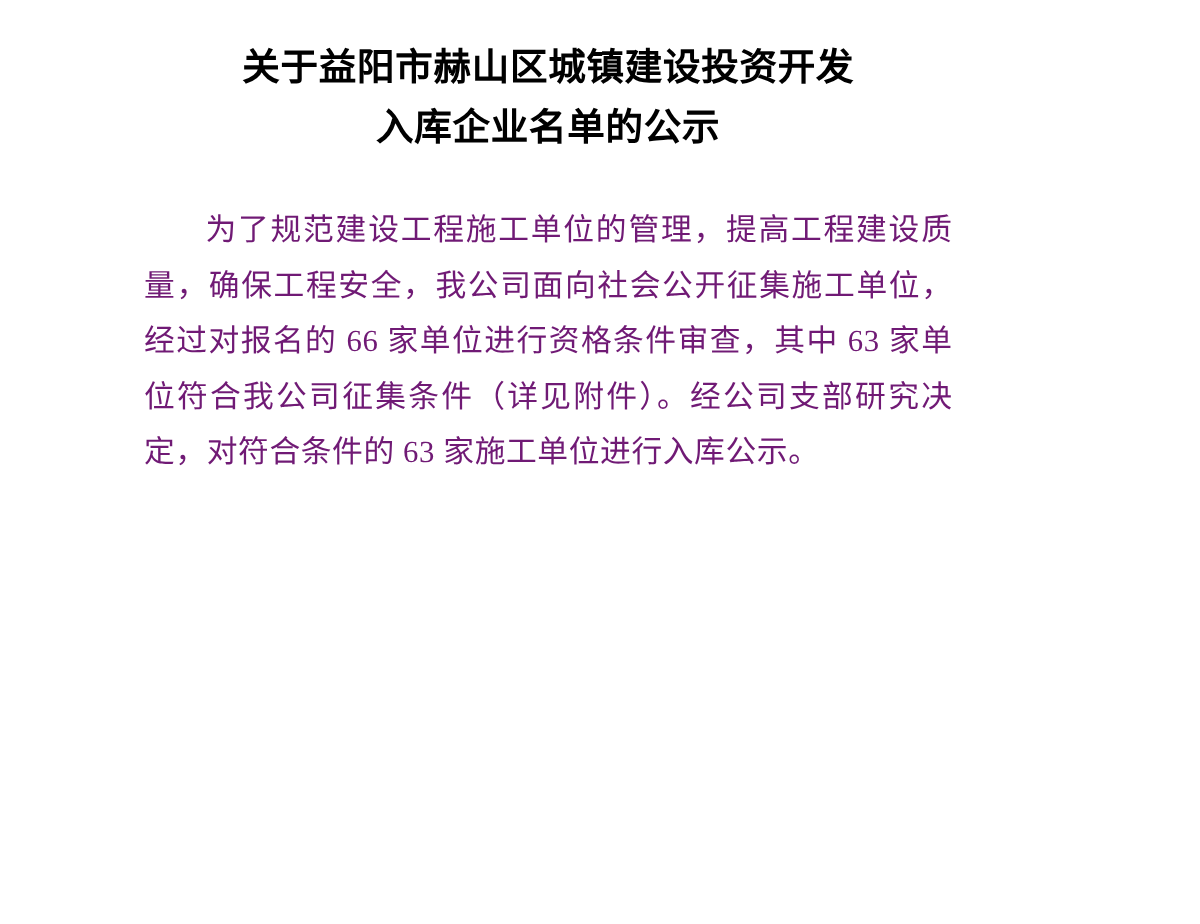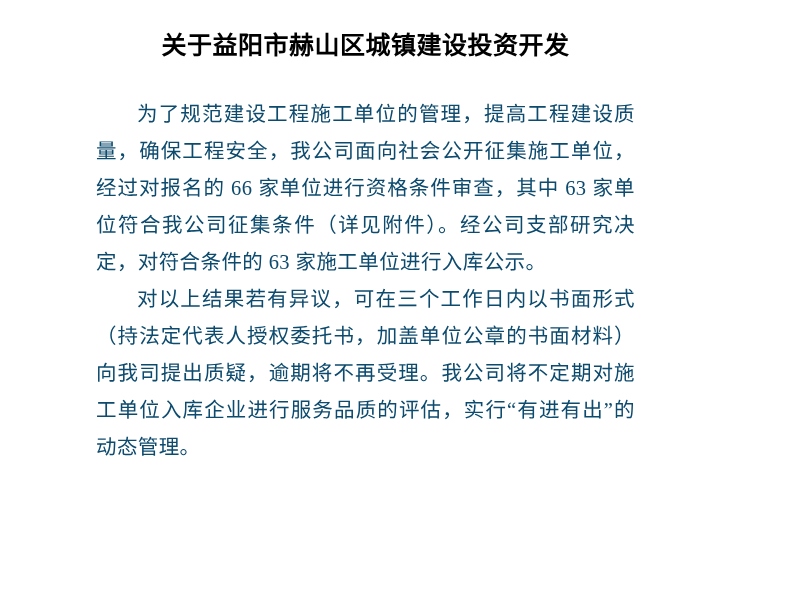--- a/index.html
+++ b/index.html
@@ -38,30 +38,30 @@
     margin-top: 30px;
   }
   .para {
     font-size: 20.5px;
     line-height: 37px;
     text-align: justify;
     text-justify: inter-ideograph;
     text-indent: 2em;
     margin: 0;
     letter-spacing: 0.4px;
-    color: #0c4a6e;
+    color: #701a75;
   }
 </style>
 </head>
 <body>
 
 <div class="page">
 
   <div class="doc-title">
     <span class="title-line">关于益阳市赫山区城镇建设投资开发</span>
+    <span class="title-line">入库企业名单的公示</span>
   </div>
 
   <div class="body-text">
     <p class="para">为了规范建设工程施工单位的管理，提高工程建设质量，确保工程安全，我公司面向社会公开征集施工单位，经过对报名的 66 家单位进行资格条件审查，其中 63 家单位符合我公司征集条件（详见附件）。经公司支部研究决定，对符合条件的 63 家施工单位进行入库公示。</p>
-    <p class="para">对以上结果若有异议，可在三个工作日内以书面形式（持法定代表人授权委托书，加盖单位公章的书面材料）向我司提出质疑，逾期将不再受理。我公司将不定期对施工单位入库企业进行服务品质的评估，实行“有进有出”的动态管理。</p>
   </div>
 
 </div>
 
 </body></html>

